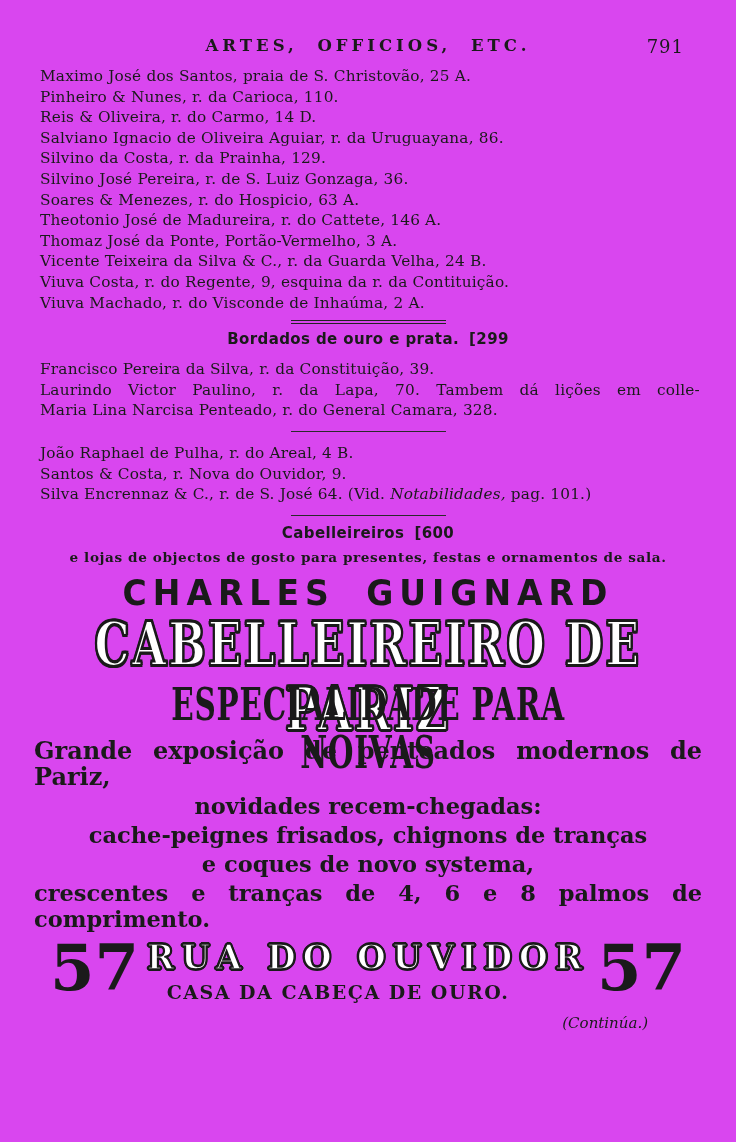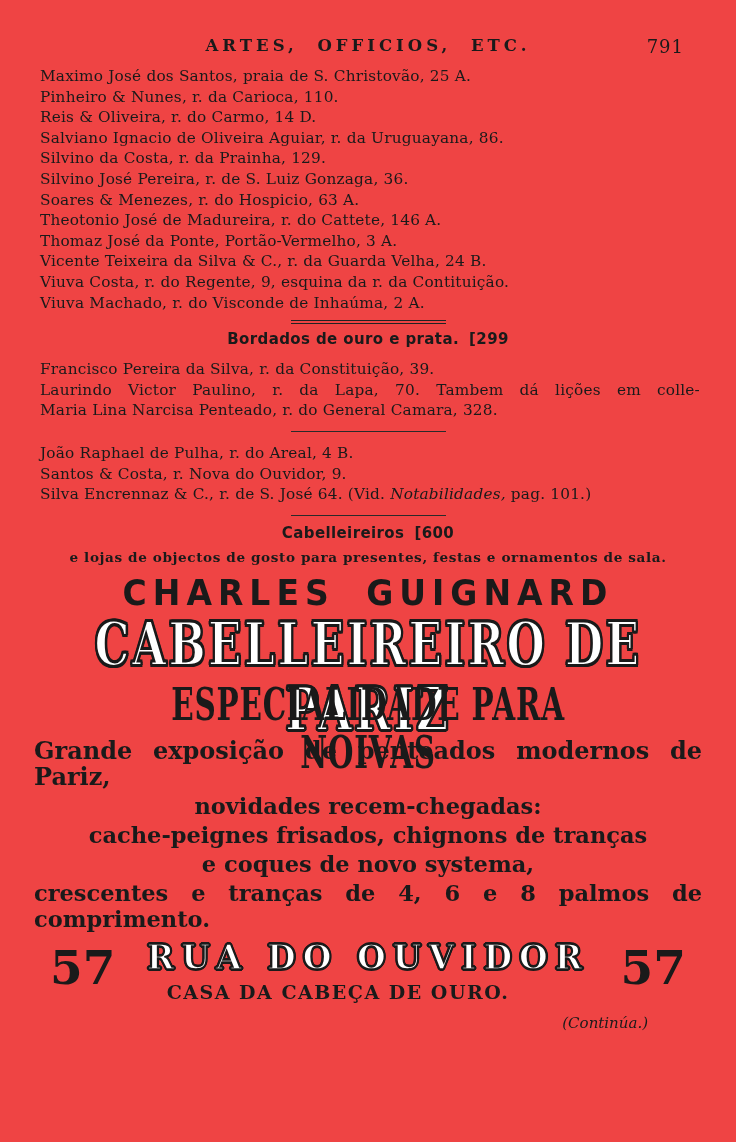--- a/index.html
+++ b/index.html
@@ -1,20 +1,20 @@
 <!DOCTYPE html>
 <html><head>
 <meta charset="utf-8">
 <style>
   html,body { margin:0; padding:0; background:#e8e8e8; }
   .page {
     position:relative;
     width:736px; height:1142px;
     margin:0 auto;
-    background:#ef4444;
+    background:#d946ef;
     color:#1a1a1a;
     font-family:"DejaVu Serif", serif;
     overflow:hidden;
   }
   
   .running-head { position:relative; padding-top:36px; text-align:center; }
   .title {
     font-weight:bold; font-size:16.5px; letter-spacing:4px; word-spacing:10px;
   }
   .pagenum {
@@ -67,21 +67,21 @@
     display:inline-block; font-weight:bold; font-size:41px; line-height:44px;
     letter-spacing:1px; transform:scale(0.72,1.1); transform-origin:center top;
   }
   .ad-body { margin:10px 34px 0; font-weight:bold; }
   .ad-line { margin:0 0 3px; font-size:22.5px; line-height:26px; text-align:center; }
   .ad-line.big { font-size:24px; }
   .ad-line.full { text-align:justify; text-align-last:justify; }
   
   .addr { position:relative; height:70px; margin:8px 46px 0; }
   .addr-num {
-    position:absolute; top:0; font-weight:bold; font-size:47px; line-height:56px;
+    position:absolute; top:0; font-weight:bold; font-size:64px; line-height:56px;
     font-family:"DejaVu Serif", serif;
     text-align:right;
   }
   .addr-num.left { left:4px; }
   .addr-num.right { right:4px; }
   .addr-center { text-align:center; }
   .addr-street {
     display:inline-block; margin-top:-2px;
     font-weight:bold; font-size:33px; letter-spacing:7px; color:#ffffff;
     text-shadow:

